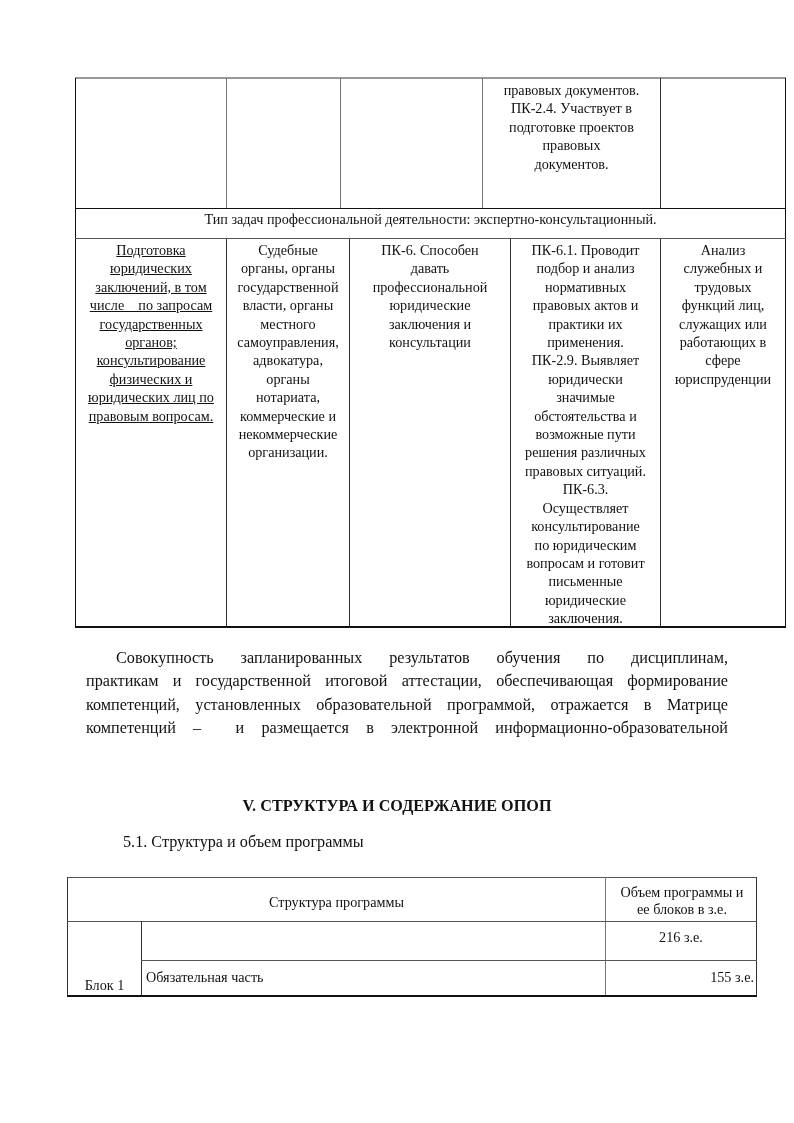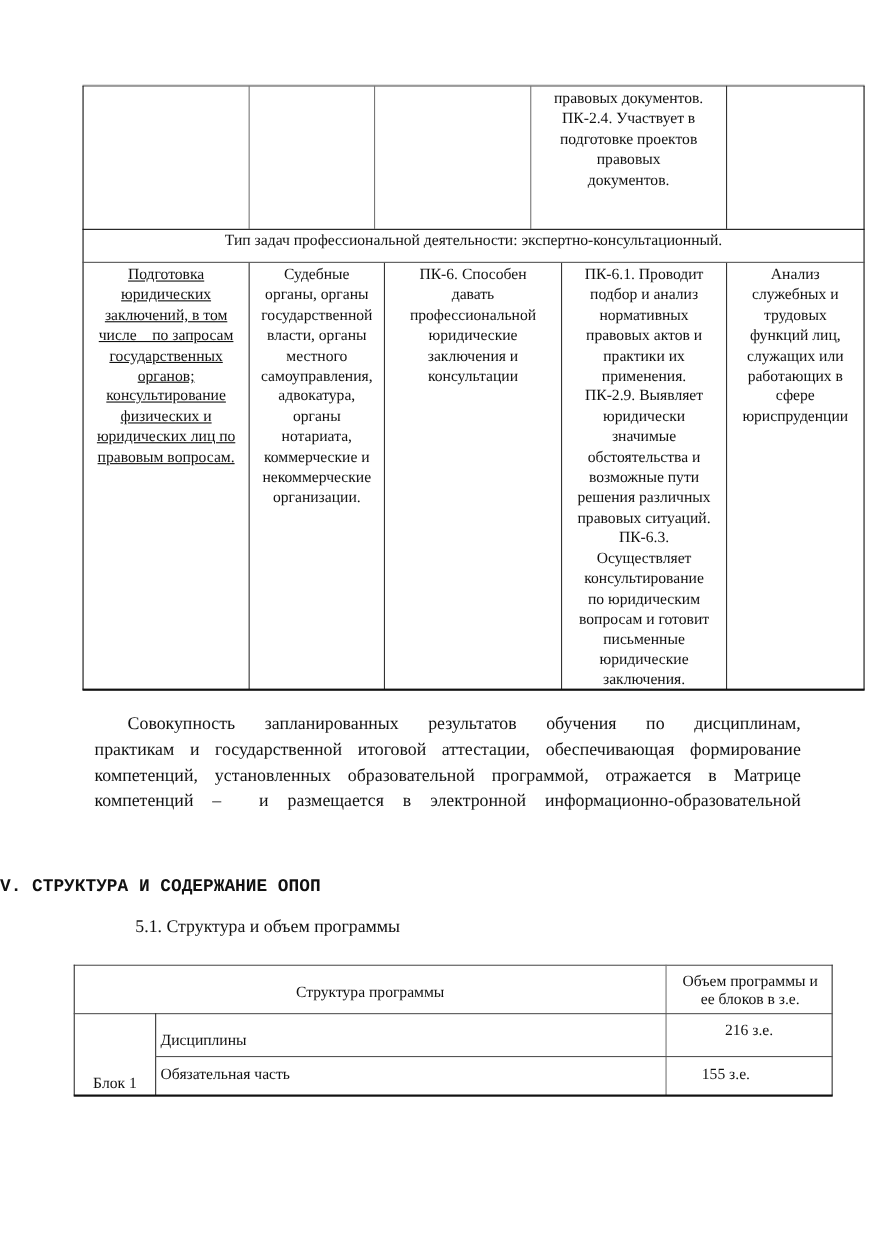--- a/index.html
+++ b/index.html
@@ -13,22 +13,22 @@
   .cell { position: absolute; box-sizing: border-box; padding: 0 2px; overflow: hidden; }
   .vline { position: absolute; width: 1px; background: #333; }
   .vline.light { background: #777; }
   .hline { position: absolute; height: 1px; background: #333; }
   .hline.gray { background: #999; height: 2px; }
   .para {
     position: absolute; left: 86px; width: 642px;
     font-size: 16.2px; line-height: 23.4px; text-align: justify;
   }
   .heading {
-    position: absolute; left: 0; width: 794px; 
-    font-size: 16.2px; font-weight: bold; font-family: Liberation Mono, monospace;
+    position: absolute; left: 0; width: 794px; text-align: center;
+    font-size: 16.2px; font-weight: bold;
   }
   .subheading { position: absolute; left: 123px; font-size: 16.2px; }
   .t2 { font-size: 14.2px; line-height: 17px; }
 </style>
 </head>
 <body>
 
 <div class="abs" style="left:0;top:0;width:794px;height:630px;">
 
   <div class="hline gray" style="left:75px;top:77px;width:711px;"></div>
@@ -162,26 +162,23 @@
   </div>
   <div class="cell t2" style="left:606px;top:884px;width:152px;text-align:center;padding:0;">
     <div>Объем программы и</div>
     <div>ее блоков в з.е.</div>
   </div>
 
   <div class="cell t2" style="left:68px;top:977px;width:73px;text-align:center;">
     <span>Блок 1</span>
   </div>
 
-  <div class="cell t2" style="left:144px;top:938px;width:460px;">
-    <span>Дисциплины</span>
-  </div>
   <div class="cell t2" style="left:606px;top:929px;width:150px;text-align:center;">
     <span>216 з.е.</span>
   </div>
 
   <div class="cell t2" style="left:144px;top:969px;width:460px;">
     <span>Обязательная часть</span>
   </div>
-  <div class="cell t2" style="left:636px;top:969px;width:150px;text-align:left;">
+  <div class="cell t2" style="left:606px;top:969px;width:150px;text-align:right;">
     <span>155 з.е.</span>
   </div>
 </div>
 
 </body></html>

